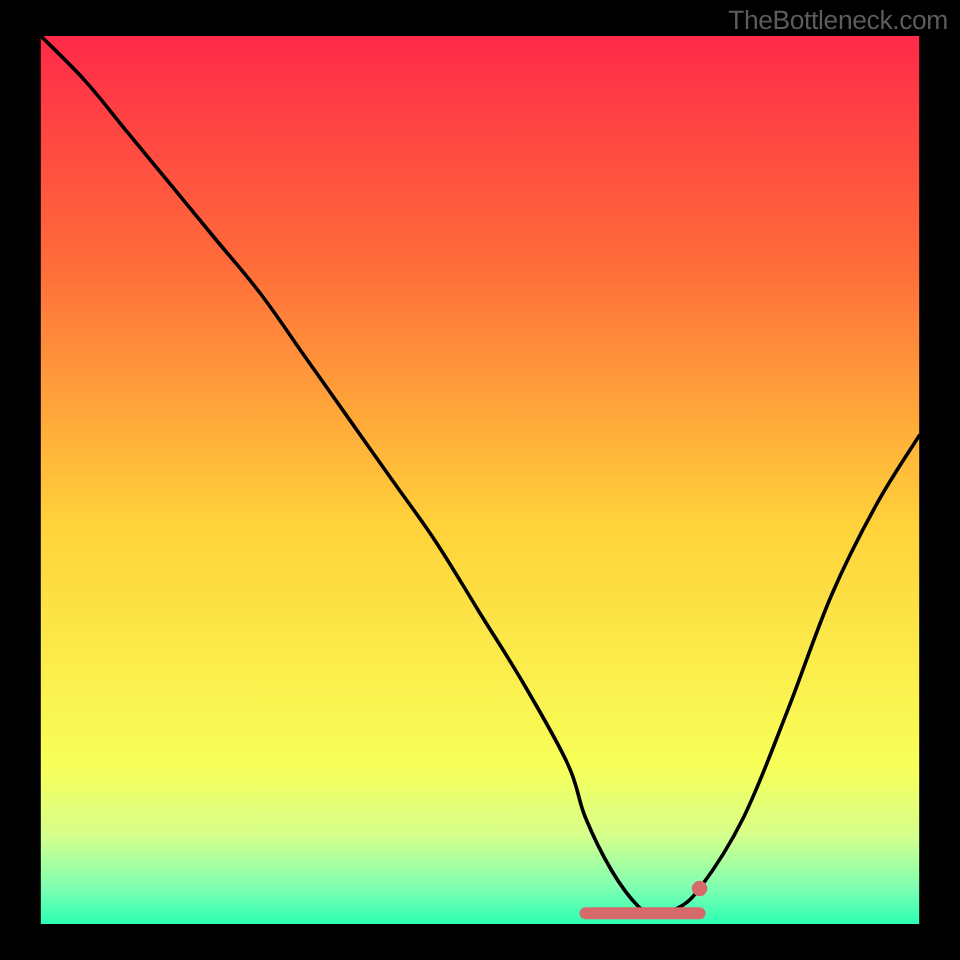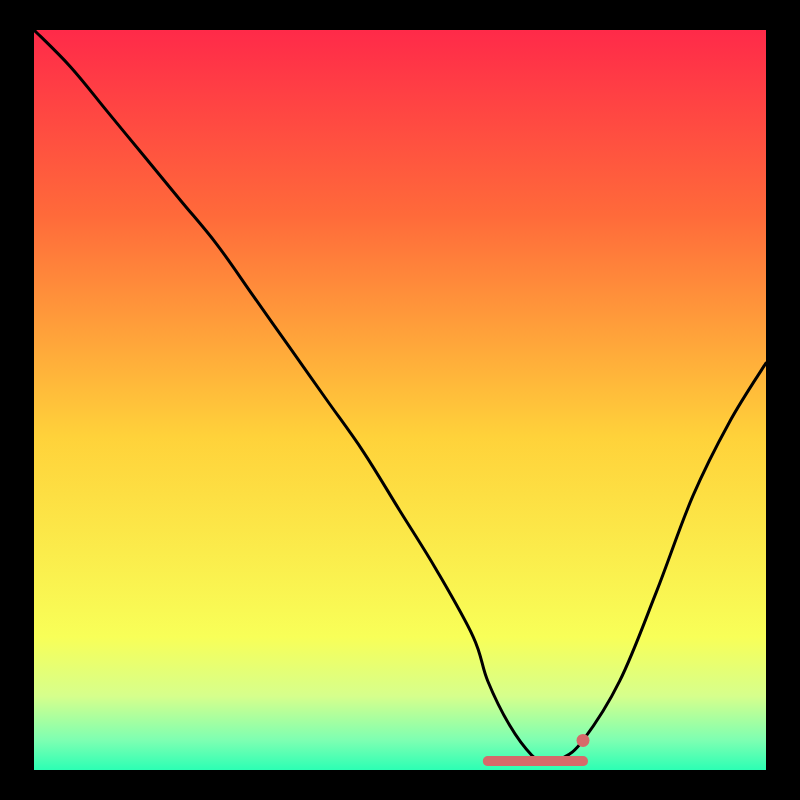--- a/index.html
+++ b/index.html
@@ -29,20 +29,21 @@
   svg.plot {
     position: absolute;
     top: 0;
     left: 0;
   }
 </style>
 </head>
 <body>
 
 <div class="container">
+  <div class="watermark">TheBottleneck.com</div>
 
   <svg class="plot" width="800" height="800" viewBox="0 0 800 800">
     <defs>
       <linearGradient id="bg-grad" x1="0" y1="0" x2="0" y2="1">
           <stop offset="0.0%" stop-color="#ff2a49"></stop>
           <stop offset="25.0%" stop-color="#ff6a3a"></stop>
           <stop offset="55.0%" stop-color="#ffd23a"></stop>
           <stop offset="82.0%" stop-color="#f8ff58"></stop>
           <stop offset="90.0%" stop-color="#d6ff8c"></stop>
           <stop offset="96.0%" stop-color="#7dffb2"></stop>

